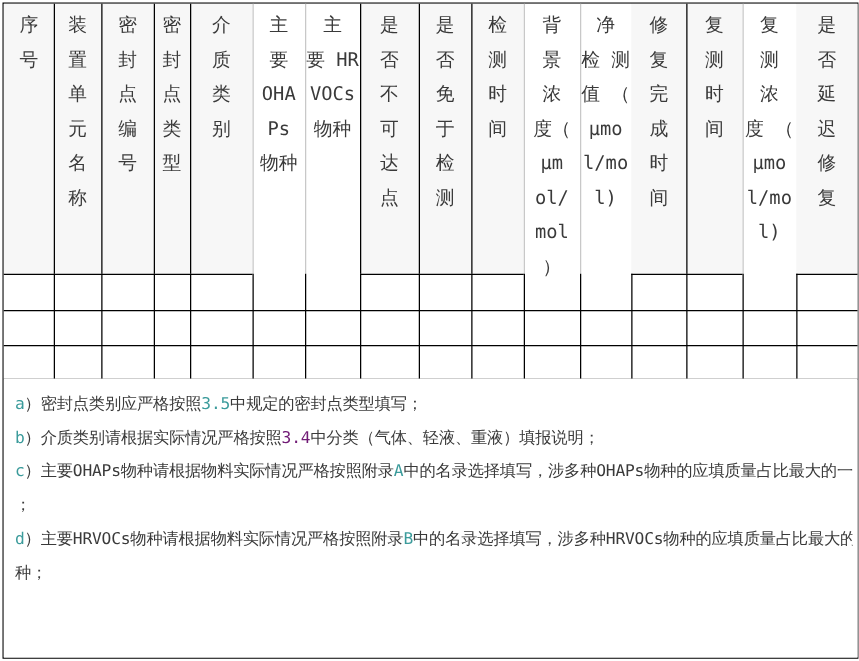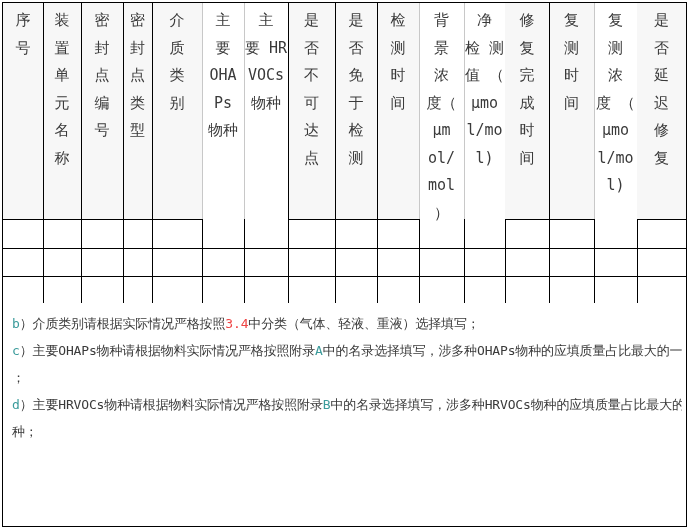--- a/index.html
+++ b/index.html
@@ -190,20 +190,21 @@
       <div class="vline" style="left: 591px; top: 216px; width: 1px; height: 84px; background: rgb(0, 0, 0);"></div>
       <div class="vline" style="left: 634px; top: 216px; width: 1px; height: 84px; background: rgb(0, 0, 0);"></div>
       <div class="hline" style="left: 0px; top: 216px; width: 199px; height: 1px; background: rgb(0, 0, 0);"></div>
       <div class="hline" style="left: 285px; top: 216px; width: 131px; height: 1px; background: rgb(0, 0, 0);"></div>
       <div class="hline" style="left: 502px; top: 216px; width: 89px; height: 1px; background: rgb(0, 0, 0);"></div>
       <div class="hline" style="left: 634px; top: 216px; width: 49px; height: 1px; background: rgb(0, 0, 0);"></div>
       <div class="hline" style="left: 0px; top: 245px; width: 683px; height: 1px; background: rgb(0, 0, 0);"></div>
       <div class="hline" style="left: 0px; top: 273px; width: 683px; height: 1px; background: rgb(0, 0, 0);"></div>
       <div class="hline" style="left: 0px; top: 300px; width: 683px; height: 1px; background: rgb(0, 0, 0);"></div>
       <div class="notes">
-      <div class="note-line"><span class="teal" style="color: rgb(59, 155, 155);">b</span><span>）介质类别请根据实际情况严格按照</span><span class="teal" style="color: #ef4444;">3.4</span><span>中分类（气体、轻液、重液）选择填写；</span></div>
+      <div class="note-line"><span class="teal" style="color: rgb(59, 155, 155);">a</span><span>）密封点类别应严格按照</span><span class="teal" style="color: rgb(59, 155, 155);">3.5</span><span>中规定的密封点类型填写；</span></div>
+      <div class="note-line"><span class="teal" style="color: rgb(59, 155, 155);">b</span><span>）介质类别请根据实际情况严格按照</span><span class="teal" style="color: #701a75;">3.4</span><span>中分类（气体、轻液、重液）填报说明；</span></div>
       <div class="note-line"><span class="teal" style="color: rgb(59, 155, 155);">c</span><span>）主要OHAPs物种请根据物料实际情况严格按照附录</span><span class="teal" style="color: rgb(59, 155, 155);">A</span><span>中的名录选择填写，涉多种OHAPs物种的应填质量占比最大的一种</span></div>
       <div class="note-line"><span>；</span></div>
       <div class="note-line"><span class="teal" style="color: rgb(59, 155, 155);">d</span><span>）主要HRVOCs物种请根据物料实际情况严格按照附录</span><span class="teal" style="color: rgb(59, 155, 155);">B</span><span>中的名录选择填写，涉多种HRVOCs物种的应填质量占比最大的一</span></div>
       <div class="note-line"><span>种；</span></div>
     </div>
   </div>
 </div>
 
 </body></html>

